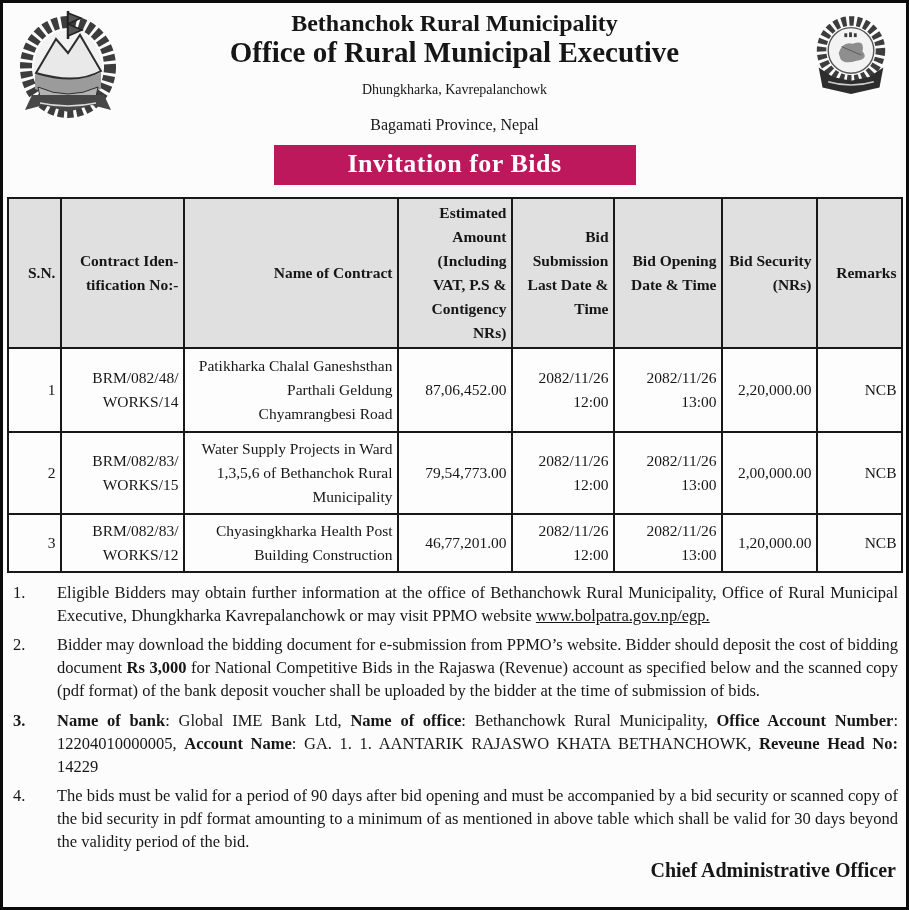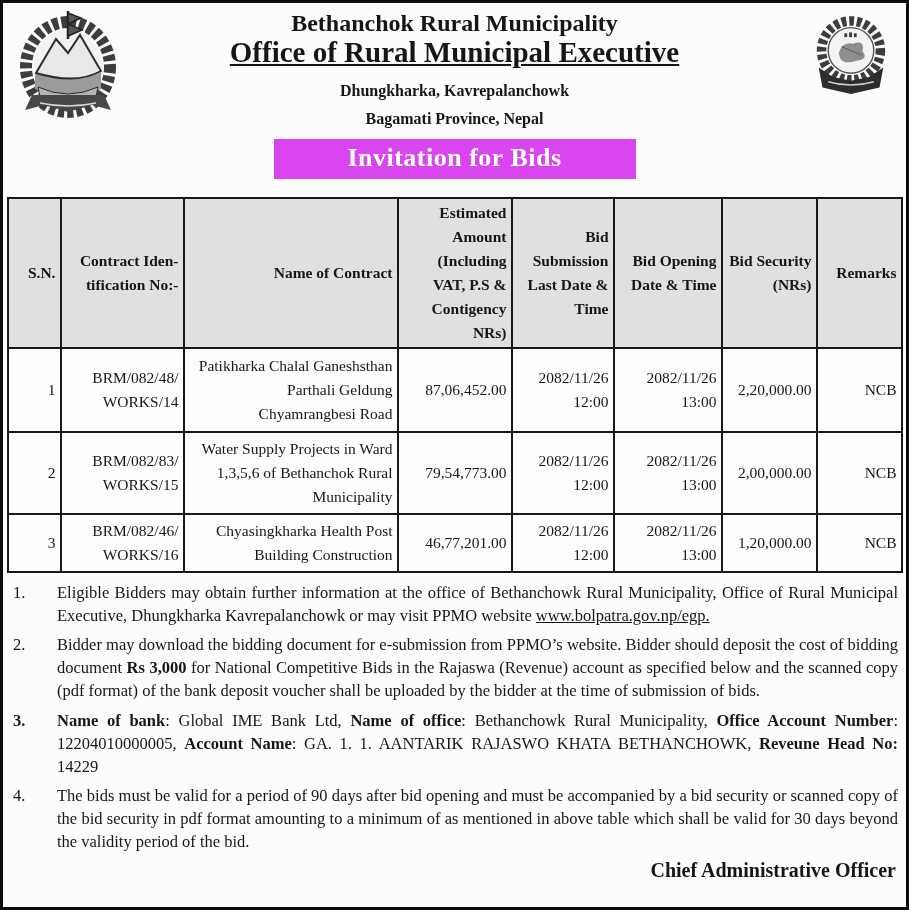--- a/index.html
+++ b/index.html
@@ -17,26 +17,26 @@
     border: 3px solid #0b0b0b;
     overflow: hidden;
   }
   
   .doc-header { position: relative; height: 192px; }
   .logo-left  { position: absolute; left: 15px;  top: 6px;  width: 100px; height: 112px; }
   .logo-right { position: absolute; right: 17px; top: 10px; width: 76px;  height: 90px; }
   .logo-left svg, .logo-right svg { width: 100%; height: 100%; display: block; }
   .head-center { text-align: center; padding-top: 7px; }
   .org    { font-size: 24px; font-weight: bold; line-height: 1.1; }
-  .office { font-size: 29px; font-weight: bold; line-height: 1.15; text-decoration: underline; }
-  .addr1  { font-size: 16px; font-weight: bold; margin-top: 12px; }
-  .addr2  { font-size: 16px; font-weight: bold; margin-top: 10px; }
+  .office { font-size: 29px; font-weight: bold; line-height: 1.15; }
+  .addr1  { font-size: 14px; font-weight: normal; margin-top: 12px; }
+  .addr2  { font-size: 16px; font-weight: normal; margin-top: 18px; }
   .banner {
     display: inline-block;
-    background: #d946ef;
+    background: #be185d;
     color: #ffffff;
     font-weight: bold;
     font-size: 26px;
     width: 362px;
     padding: 4px 0 6px 0;
     margin-top: 11px;
     letter-spacing: .5px;
   }
   .pubdate { font-size: 16px; margin-top: 11px; }
   
@@ -180,21 +180,21 @@
         <td>BRM/082/83/​WORKS/15</td>
         <td>Water Supply Projects in Ward 1,3,5,6 of Bethanchok Rural Municipality</td>
         <td>79,54,773.00</td>
         <td>2082/11/26 12:00</td>
         <td>2082/11/26 13:00</td>
         <td>2,00,000.00</td>
         <td>NCB</td>
       </tr>
       <tr class="r3">
         <td>3</td>
-        <td>BRM/082/46/​WORKS/16</td>
+        <td>BRM/082/83/​WORKS/12</td>
         <td>Chyasingkharka Health Post Building Construction</td>
         <td>46,77,201.00</td>
         <td>2082/11/26 12:00</td>
         <td>2082/11/26 13:00</td>
         <td>1,20,000.00</td>
         <td>NCB</td>
       </tr>
     </tbody>
   </table>
 

